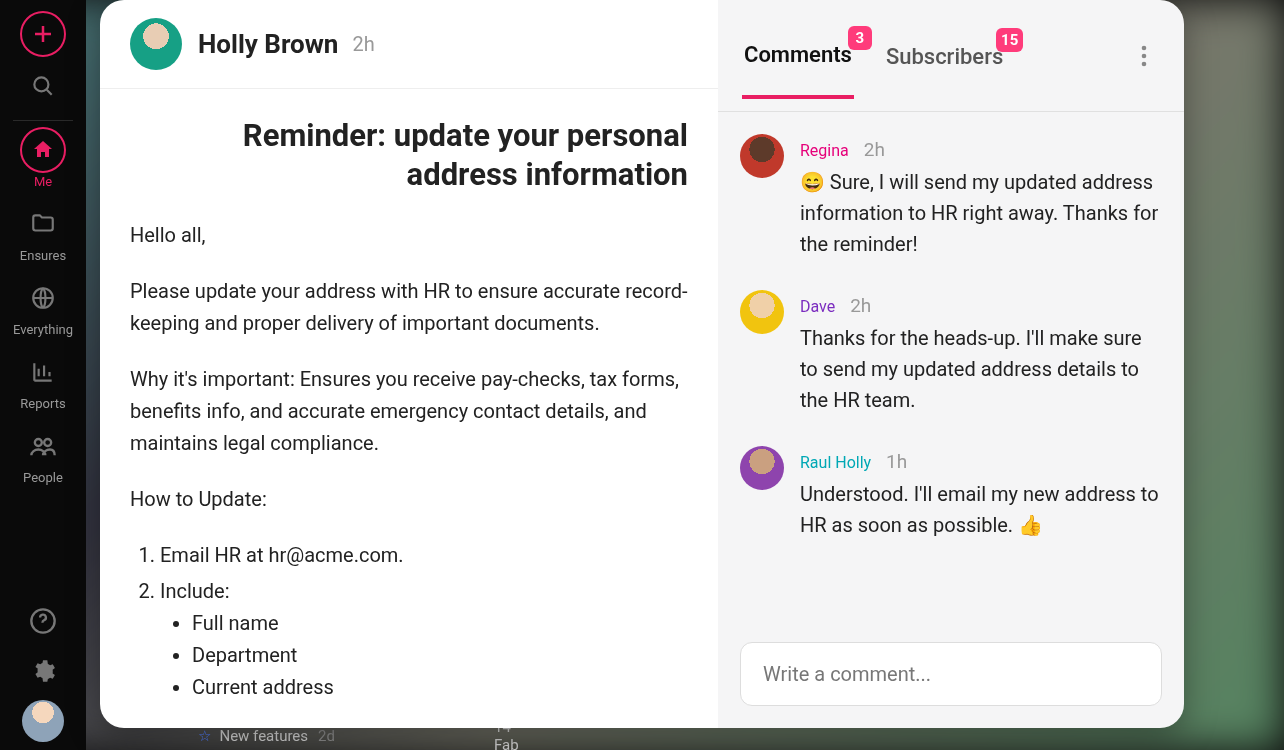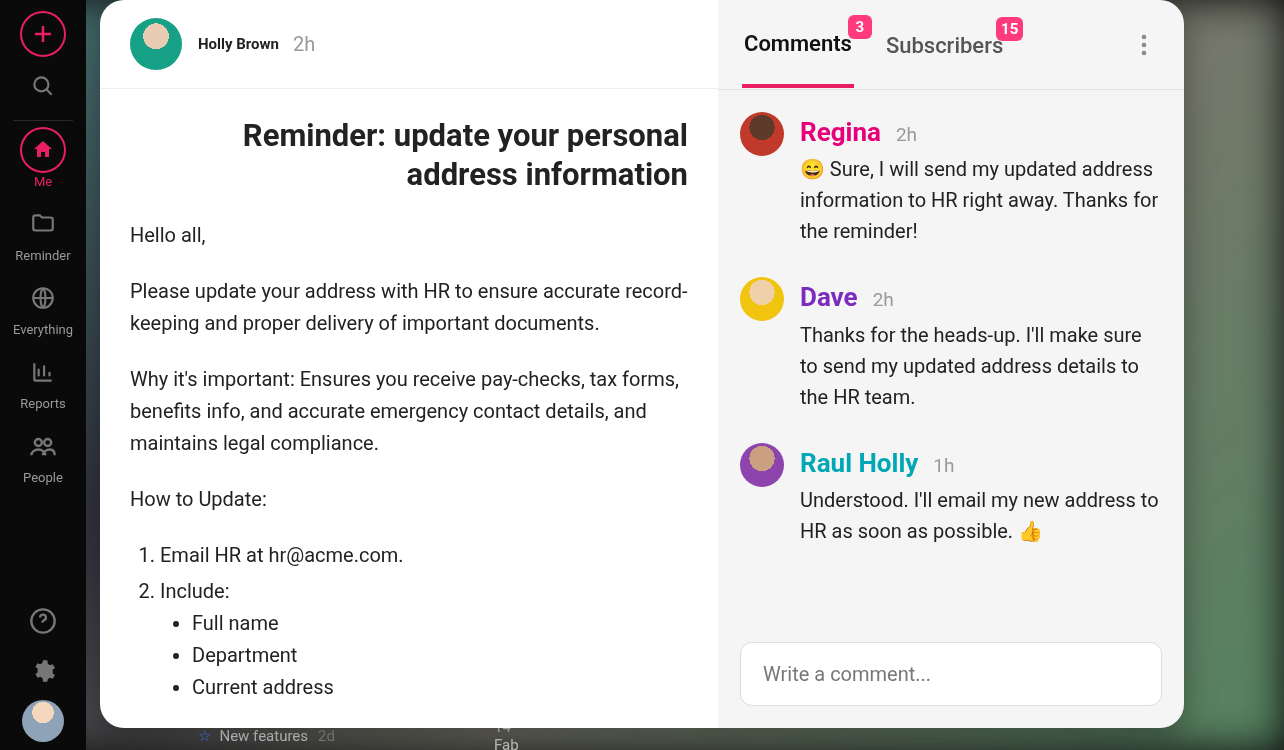--- a/index.html
+++ b/index.html
@@ -109,21 +109,21 @@
   border-bottom: 1px solid #eee;
   display:flex; align-items:center;
   padding: 0 30px;
 }
 .post-avatar {
   width: 52px; height: 52px; border-radius: 50%;
   background: #16a085;
   overflow: hidden;
 }
 .post-avatar-inner {width:100%;height:100%;background: radial-gradient(circle at 50% 35%, #e8cdb4 0 30%, #16a085 30% 100%);}
-.post-author { font-size: 15px; font-weight: 700; color:#222; margin-left: 16px; }
+.post-author { font-size: 26px; font-weight: 700; color:#222; margin-left: 16px; }
 .post-time { font-size: 20px; color:#999; margin-left: 14px; }
 
 .post-body {
   padding: 28px 30px;
   font-size: 20px;
   line-height: 1.6;
   color: #222;
   overflow: auto;
 }
 .post-title {
@@ -140,21 +140,21 @@
 .post-body ul { list-style: disc; padding-left: 32px; }
 
 
 .side-pane {
   flex: 1;
   background: #f5f5f6;
   display:flex; flex-direction:column;
   position: relative;
 }
 .tabs {
-  height: 90px;
+  height: 112px;
   display:flex;
   align-items:center;
   border-bottom: 1px solid #e0e0e0;
   padding: 12px 24px;
 }
 .tab {
   position: relative;
   font-size: 22px;
   color: #555;
   font-weight: 500;
@@ -195,21 +195,21 @@
 }
 .c-avatar {
   width: 44px; height: 44px; border-radius: 50%;
   flex-shrink: 0;
 }
 .c-avatar.a1 { background: radial-gradient(circle at 50% 35%, #5d3a2a 0 35%, #c0392b 35% 100%); }
 .c-avatar.a2 { background: radial-gradient(circle at 50% 35%, #f0d0a8 0 35%, #f1c40f 35% 100%); }
 .c-avatar.a3 { background: radial-gradient(circle at 50% 35%, #caa080 0 35%, #8e44ad 35% 100%); }
 .c-body { margin-left: 16px; font-size: 20px; line-height: 1.55; color:#222; }
 .c-head { margin-bottom: 2px; }
-.c-author { font-weight: 700; font-size: 26px; text-align: center; }
+.c-author { font-weight: 400; font-size: 16px; text-align: center; }
 .c-author.c1 { color: #e6007a; }
 .c-author.c2 { color: #7b2cbf; }
 .c-author.c3 { color: #00a8b5; }
 .c-time { color:#999; margin-left: 10px; font-size: 19px; }
 
 .composer {
   margin: 10px 22px 22px;
   height: 64px;
   background:#fff;
   border: 1px solid #ddd;
@@ -261,21 +261,21 @@
         </svg>
       </div>
     <div class="nav-label">Me</div>
   </div>
   <div class="nav-item">
     <div class="nav-icon">
         <svg width="26" height="26" viewBox="0 0 24 24" fill="none" stroke="currentColor" stroke-width="2">
           <path d="M3 6a2 2 0 0 1 2-2h4l2 2h8a2 2 0 0 1 2 2v8a2 2 0 0 1-2 2H5a2 2 0 0 1-2-2V6z"></path>
         </svg>
       </div>
-    <div class="nav-label">Reminder</div>
+    <div class="nav-label">Ensures</div>
   </div>
   <div class="nav-item">
     <div class="nav-icon">
         <svg width="26" height="26" viewBox="0 0 24 24" fill="none" stroke="currentColor" stroke-width="2">
           <circle cx="12" cy="12" r="9"></circle>
           <path d="M3 12h18M12 3c3 3 3 15 0 18M12 3c-3 3-3 15 0 18"></path>
         </svg>
       </div>
     <div class="nav-label">Everything</div>
   </div>

